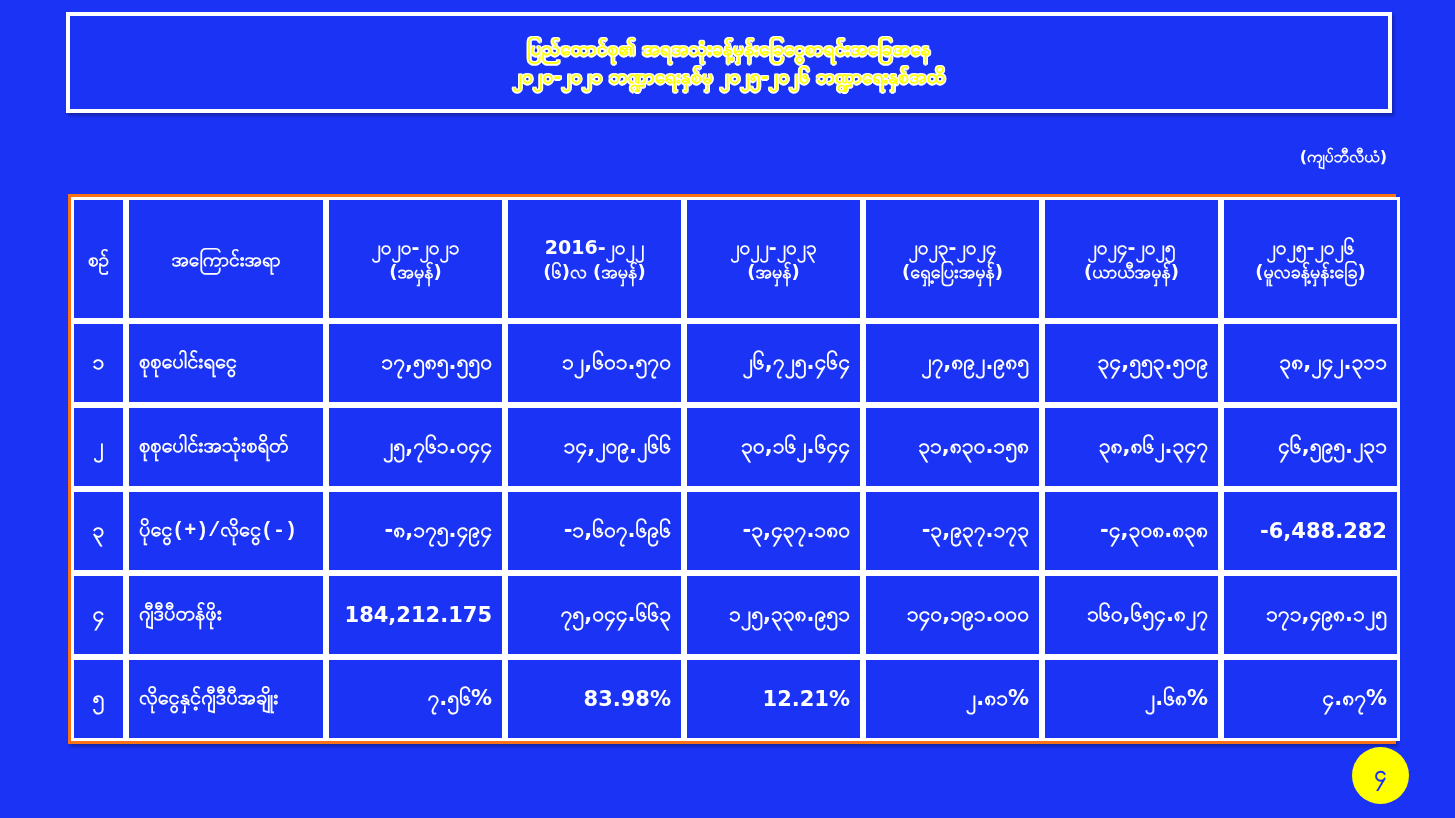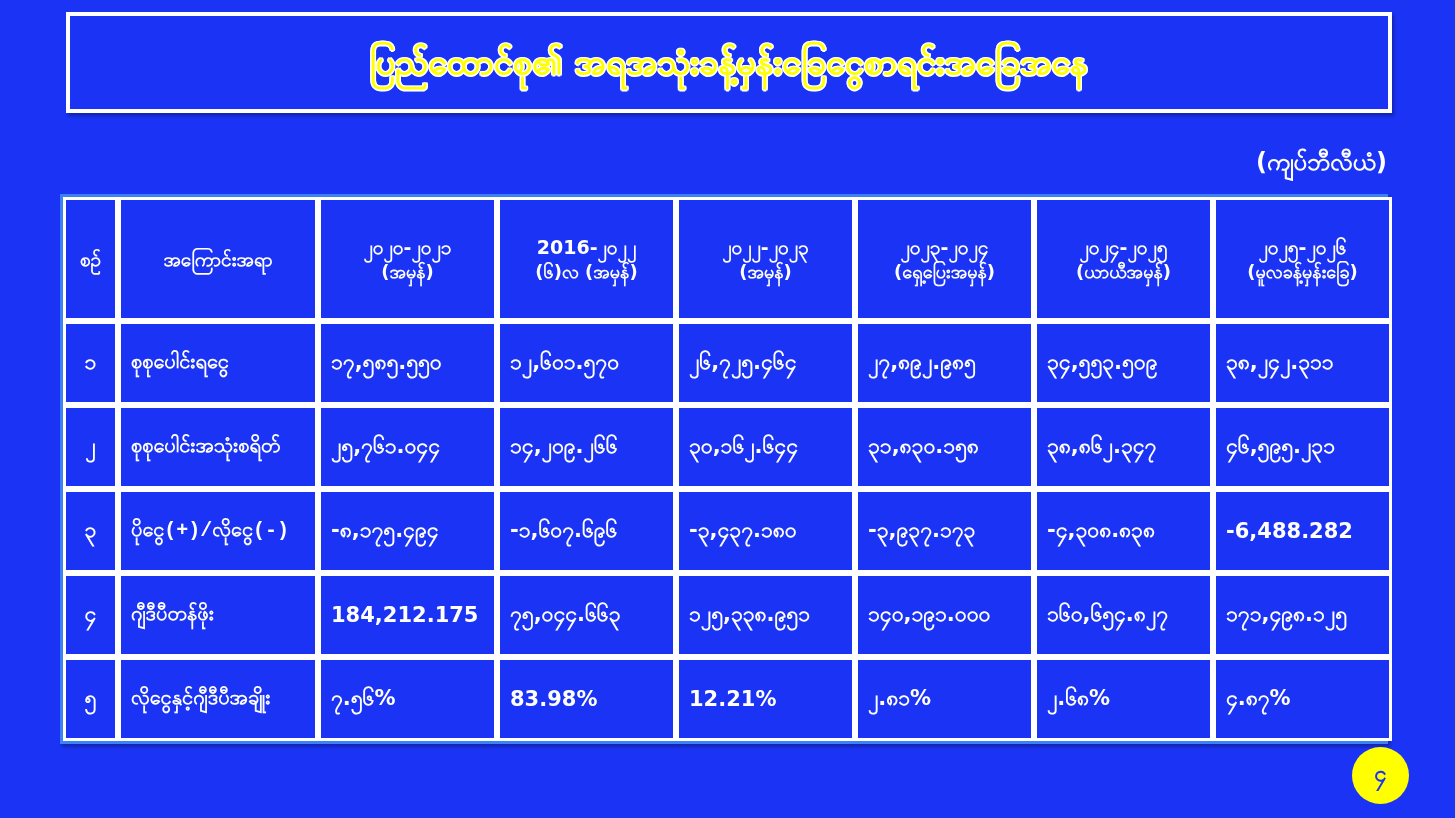--- a/index.html
+++ b/index.html
@@ -26,21 +26,21 @@
     border: 4px solid #ffffff;
     background: #1a33f5;
     display: flex;
     flex-direction: column;
     align-items: center;
     justify-content: center;
     box-shadow: 2px 3px 3px rgba(0,0,0,0.28);
   }
   .title-line {
     color: #ffff00;
-    font-size: 34px;
+    font-size: 19px;
     font-weight: bold;
     line-height: 1.45;
     letter-spacing: 0.2px;
     white-space: nowrap;
     text-shadow:
       -1.3px -1.3px 0 #ffffff,
        1.3px -1.3px 0 #ffffff,
       -1.3px  1.3px 0 #ffffff,
        1.3px  1.3px 0 #ffffff,
        0px   -1.5px 0 #ffffff,
@@ -48,33 +48,33 @@
       -1.5px  0px   0 #ffffff,
        1.5px  0px   0 #ffffff;
   }
 
   
   #unit-caption {
     position: absolute;
     right: 68px;
     top: 146px;
     color: #ffffff;
-    font-size: 24px;
+    font-size: 16px;
     font-weight: bold;
     white-space: nowrap;
   }
 
   
   #budget-table-wrap {
     position: absolute;
-    left: 60px;
+    left: 68px;
     top: 194px;
     width: 1328px;
     box-sizing: border-box;
-    border: 3px solid #3b82f6;
+    border: 3px solid #f97316;
     box-shadow: 2px 3px 3px rgba(0,0,0,0.28);
   }
   table#budget-table {
     width: 100%;
     border-collapse: separate;
     border-spacing: 0;
     background: #1a33f5;
     table-layout: fixed;
   }
   table#budget-table td,
@@ -96,21 +96,21 @@
   thead th .hdr-sub {
     display: block;
     font-size: 18px;
   }
   tbody td {
     height: 78px;
     font-size: 21px;
   }
   td.col-no   { text-align: center; font-size: 21px; }
   td.col-item { text-align: left;  font-size: 20px; font-family: Liberation Mono, monospace; }
-  td.col-val  { text-align: left; padding-right: 16px; }
+  td.col-val  { text-align: right; padding-right: 16px; }
 
   
   col.w-no    { width: 55px; }
   col.w-item  { width: 200px; }
   col.w-val   { width: 179px; }
 
   
   #page-badge {
     position: absolute;
     left: 1352px;
@@ -125,20 +125,21 @@
     display: flex;
     align-items: center;
     justify-content: center;
   }
 </style>
 </head>
 <body>
 
 <div id="title-banner">
   <div class="title-line">ပြည်ထောင်စု၏ အရအသုံးခန့်မှန်းခြေငွေစာရင်းအခြေအနေ</div>
+  <div class="title-line">၂၀၂၀-၂၀၂၁ ဘဏ္ဍာရေးနှစ်မှ ၂၀၂၅-၂၀၂၆ ဘဏ္ဍာရေးနှစ်အထိ</div>
 </div>
 
 <div id="unit-caption">(ကျပ်ဘီလီယံ)</div>
 
 <div id="budget-table-wrap">
   <table id="budget-table">
     <colgroup>
       <col class="w-no">
         <col class="w-item">
       <col class="w-val">

